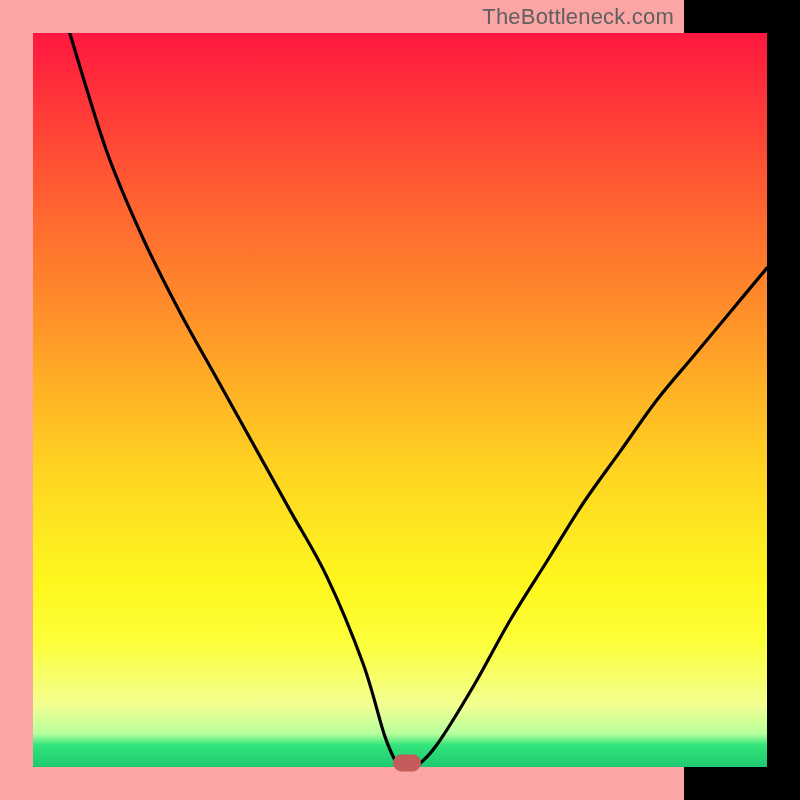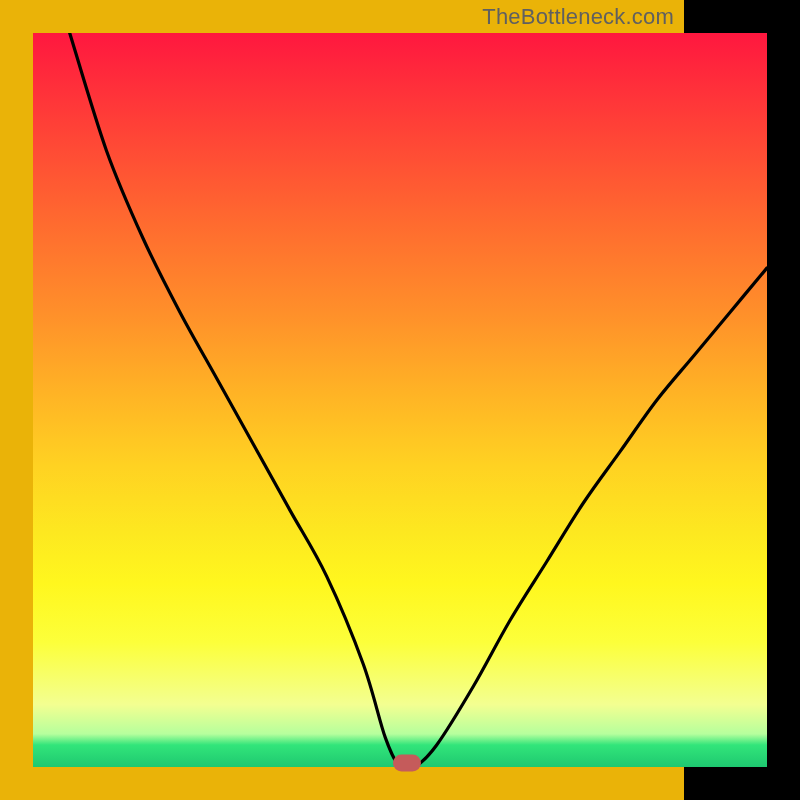--- a/index.html
+++ b/index.html
@@ -1,17 +1,17 @@
 <!DOCTYPE html>
 <html><head>
 <meta charset="utf-8">
 <style>
   * { margin: 0; padding: 0; box-sizing: border-box; }
   body { width: 800px; height: 800px; background: #000; font-family: Arial, sans-serif; overflow: hidden; }
-  .frame { position: relative; width: 684px; height: 800px; background: #eab308; }
+  .frame { position: relative; width: 684px; height: 800px; background: #fca5a5; }
   .watermark { position: absolute; top: 4px; right: 10px; color: #606060; font-size: 22px; font-weight: 500; letter-spacing: 0.2px; z-index: 30; }
   .plot-area {
     position: absolute;
     left: 33px;
     top: 33px;
     width: 734px;
     height: 734px;
     background: linear-gradient(to bottom,
       #ff173f 0%,
       #ff2b3b 6%,

